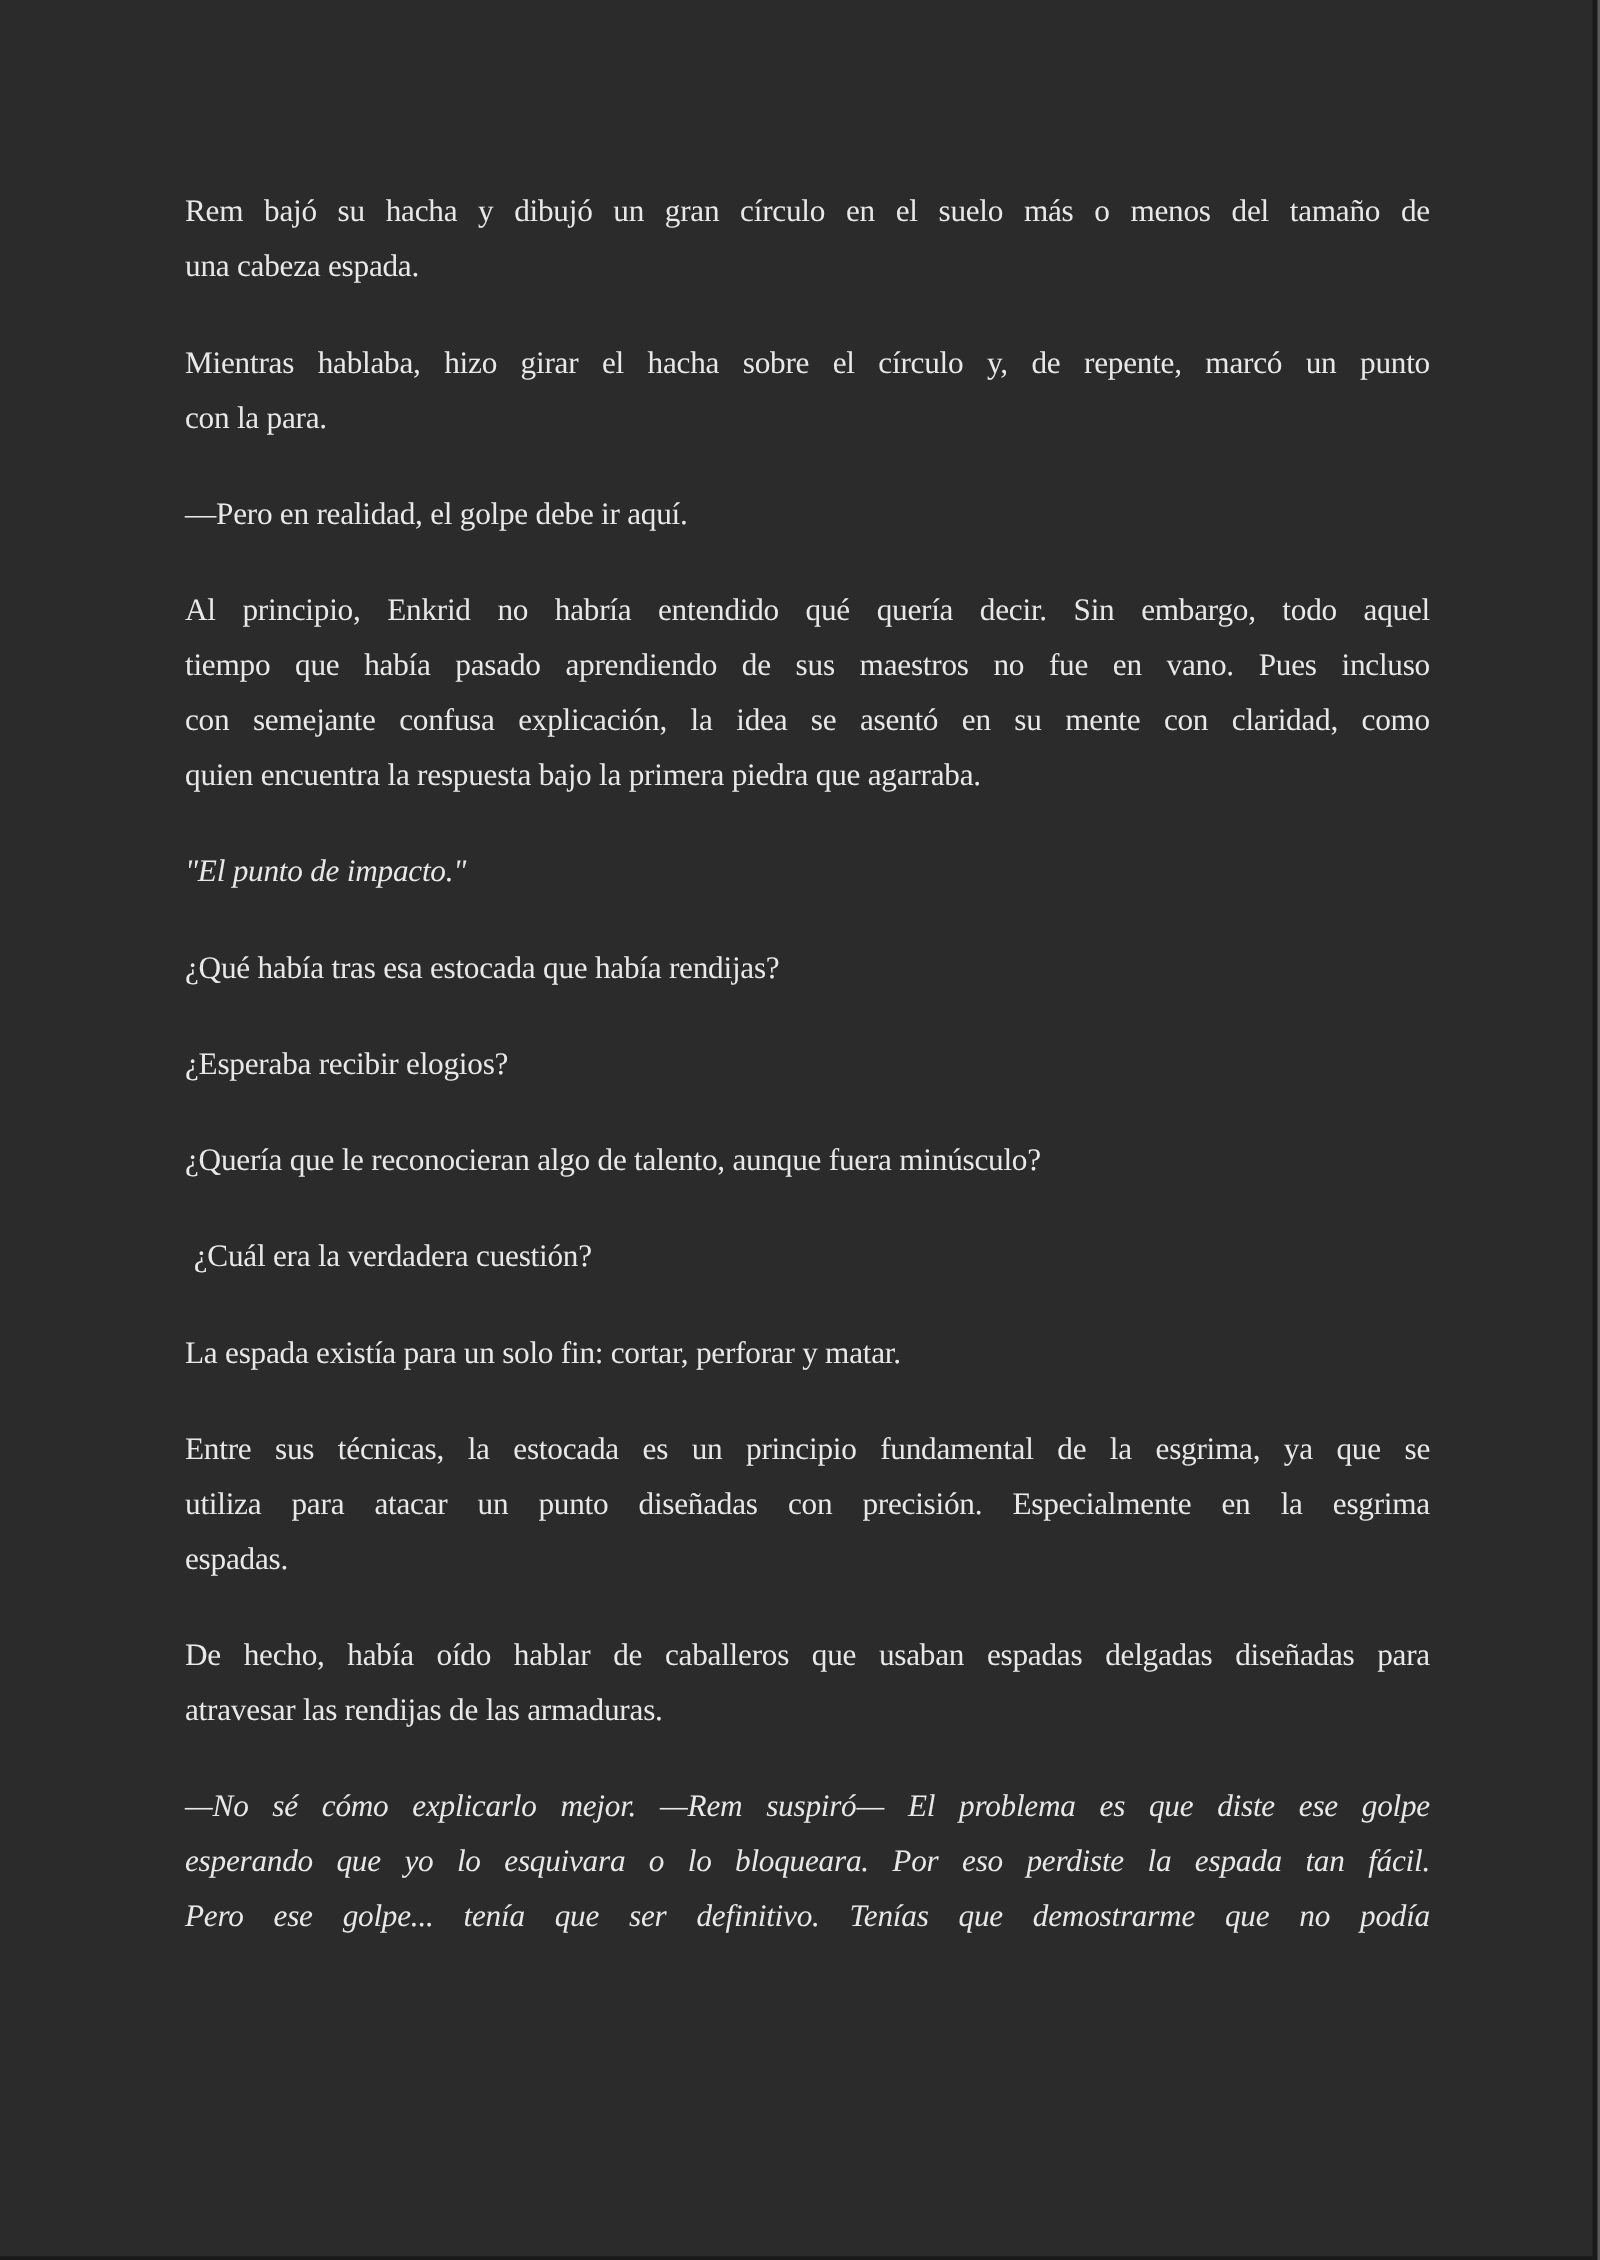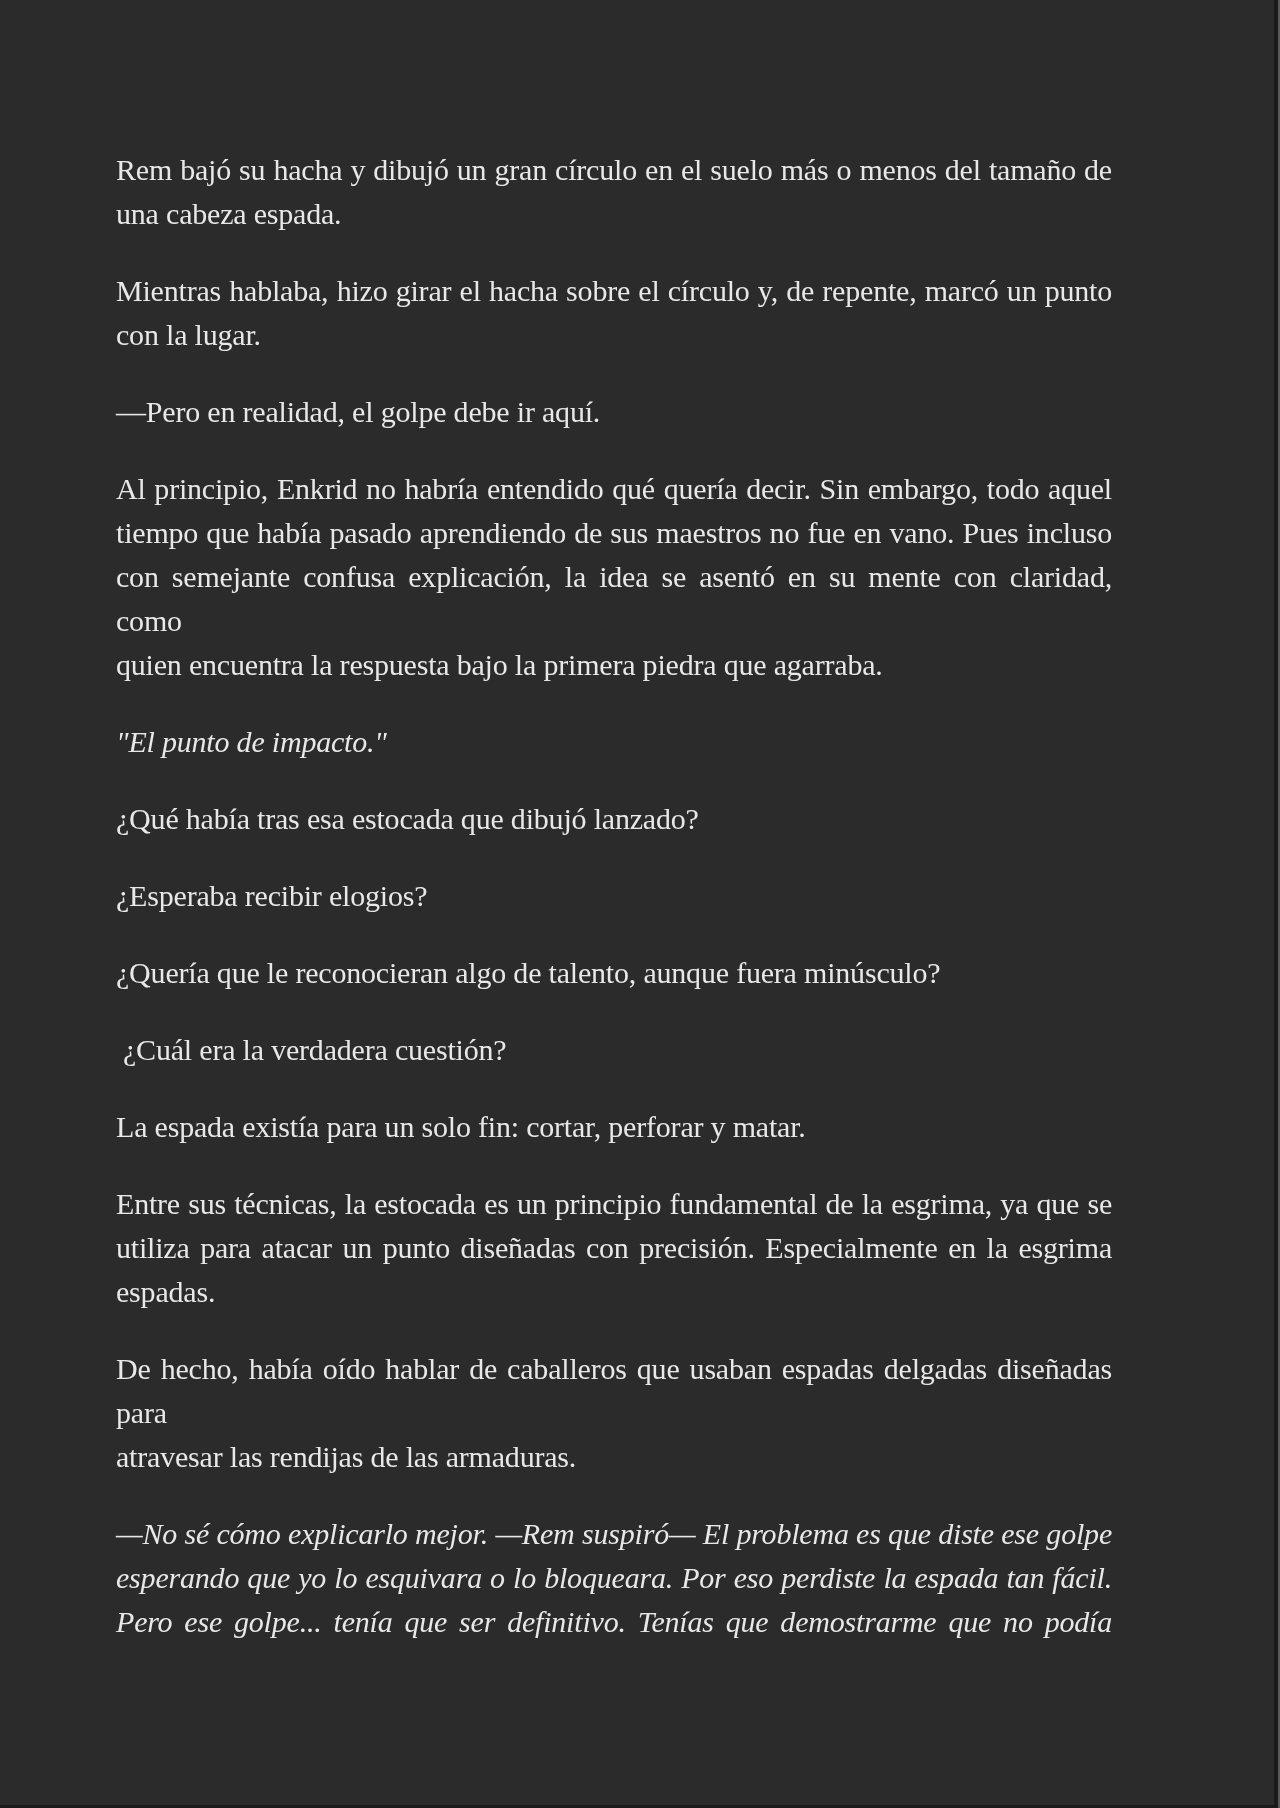--- a/index.html
+++ b/index.html
@@ -12,23 +12,23 @@
   body{
     width:1280px;height:1808px;
     background:var(--bg);
     overflow:hidden;
     position:relative;
     font-family:"Liberation Serif","DejaVu Serif",serif;
   }
   .page{position:absolute;top:0;left:0;width:1280px;height:1808px;}
   .content{
     position:absolute;
-    left:116px;top:148px;width:996px;
+    left:148px;top:148px;width:996px;
     color:var(--text);
-    font-size:30px;
+    font-size:25px;
     letter-spacing:-0.2px;
     line-height:44px;
   }
   .para{margin:0 0 33px 0;}
   .para:last-child{margin-bottom:0;font-style:italic;}
   .text-line{display:block;text-align:justify;}
   .text-line.jl{text-align-last:justify;}
   .para.italic .text-line{font-style:italic;}
   .para.indent{padding-left:7px;}
   .edge-right-dark{
@@ -48,36 +48,36 @@
 <body>
 
 <div class="page">
   <div class="content" id="content">
       <p class="para">
         <span class="text-line jl">Rem bajó su hacha y dibujó un gran círculo en el suelo más o menos del tamaño de</span>
         <span class="text-line">una cabeza espada.</span>
       </p>
       <p class="para">
         <span class="text-line jl">Mientras hablaba, hizo girar el hacha sobre el círculo y, de repente, marcó un punto</span>
-        <span class="text-line">con la lugar.</span>
+        <span class="text-line">con la para.</span>
       </p>
       <p class="para">
         <span class="text-line">—Pero en realidad, el golpe debe ir aquí.</span>
       </p>
       <p class="para">
         <span class="text-line jl">Al principio, Enkrid no habría entendido qué quería decir. Sin embargo, todo aquel</span>
         <span class="text-line jl">tiempo que había pasado aprendiendo de sus maestros no fue en vano. Pues incluso</span>
         <span class="text-line jl">con semejante confusa explicación, la idea se asentó en su mente con claridad, como</span>
         <span class="text-line">quien encuentra la respuesta bajo la primera piedra que agarraba.</span>
       </p>
       <p class="para italic">
         <span class="text-line">"El punto de impacto."</span>
       </p>
       <p class="para">
-        <span class="text-line">¿Qué había tras esa estocada que dibujó lanzado?</span>
+        <span class="text-line">¿Qué había tras esa estocada que había rendijas?</span>
       </p>
       <p class="para">
         <span class="text-line">¿Esperaba recibir elogios?</span>
       </p>
       <p class="para">
         <span class="text-line">¿Quería que le reconocieran algo de talento, aunque fuera minúsculo?</span>
       </p>
       <p class="para indent">
         <span class="text-line">¿Cuál era la verdadera cuestión?</span>
       </p>

